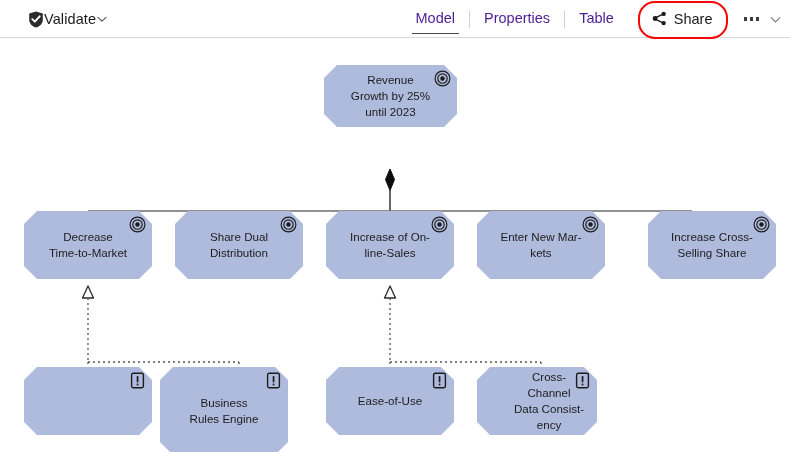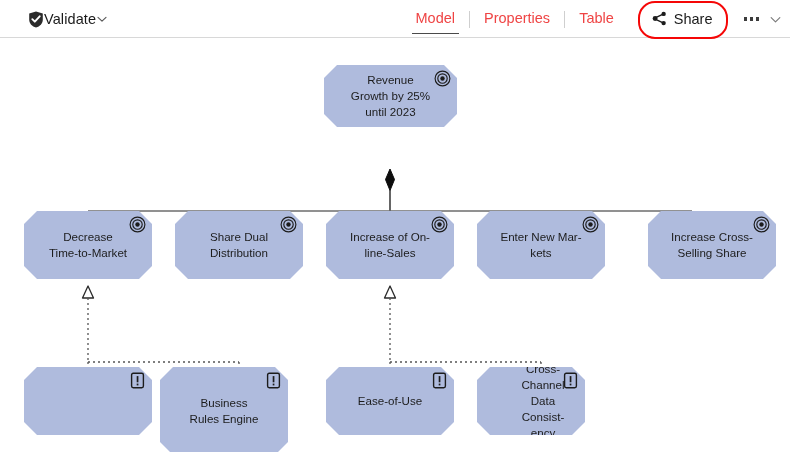--- a/index.html
+++ b/index.html
@@ -50,21 +50,21 @@
 
   .tb-right {
     position: absolute;
     right: 8px; top: 0;
     height: 38px;
     display: flex;
     align-items: center;
   }
   .tab {
     font-size: 14.5px;
-    color: #ef4444;
+    color: #4c1d95;
     padding: 4px 14px 6px 14px;
     cursor: pointer;
     position: relative;
     white-space: nowrap;
   }
   .tab.active::after {
     content: "";
     position: absolute;
     left: 10px; right: 10px;
     bottom: -2px;
@@ -343,21 +343,21 @@
     <div class="node-label">Ease-of-Use</div>
     <div class="node-icon">
       <svg viewBox="0 0 17 17">
         <rect x="2.6" y="1.3" width="11.8" height="14.4" rx="1.6" ry="1.6" fill="none" stroke="#1c1c1c" stroke-width="1.4"></rect>
         <rect x="7.7" y="4.1" width="1.7" height="6.2" fill="#1c1c1c"></rect>
         <rect x="7.7" y="11.6" width="1.7" height="1.8" fill="#1c1c1c"></rect>
       </svg>
     </div>
   </div>
 
-  <div class="node" style="left:477px; top:328px; width:108px; height:68px;padding-left:24px;">
+  <div class="node" style="left:477px; top:328px; width:120px; height:68px;padding-left:24px;">
     <div class="node-label">Cross-Channel
 Data Consist-
 ency</div>
     <div class="node-icon">
       <svg viewBox="0 0 17 17">
         <rect x="2.6" y="1.3" width="11.8" height="14.4" rx="1.6" ry="1.6" fill="none" stroke="#1c1c1c" stroke-width="1.4"></rect>
         <rect x="7.7" y="4.1" width="1.7" height="6.2" fill="#1c1c1c"></rect>
         <rect x="7.7" y="11.6" width="1.7" height="1.8" fill="#1c1c1c"></rect>
       </svg>
     </div>

